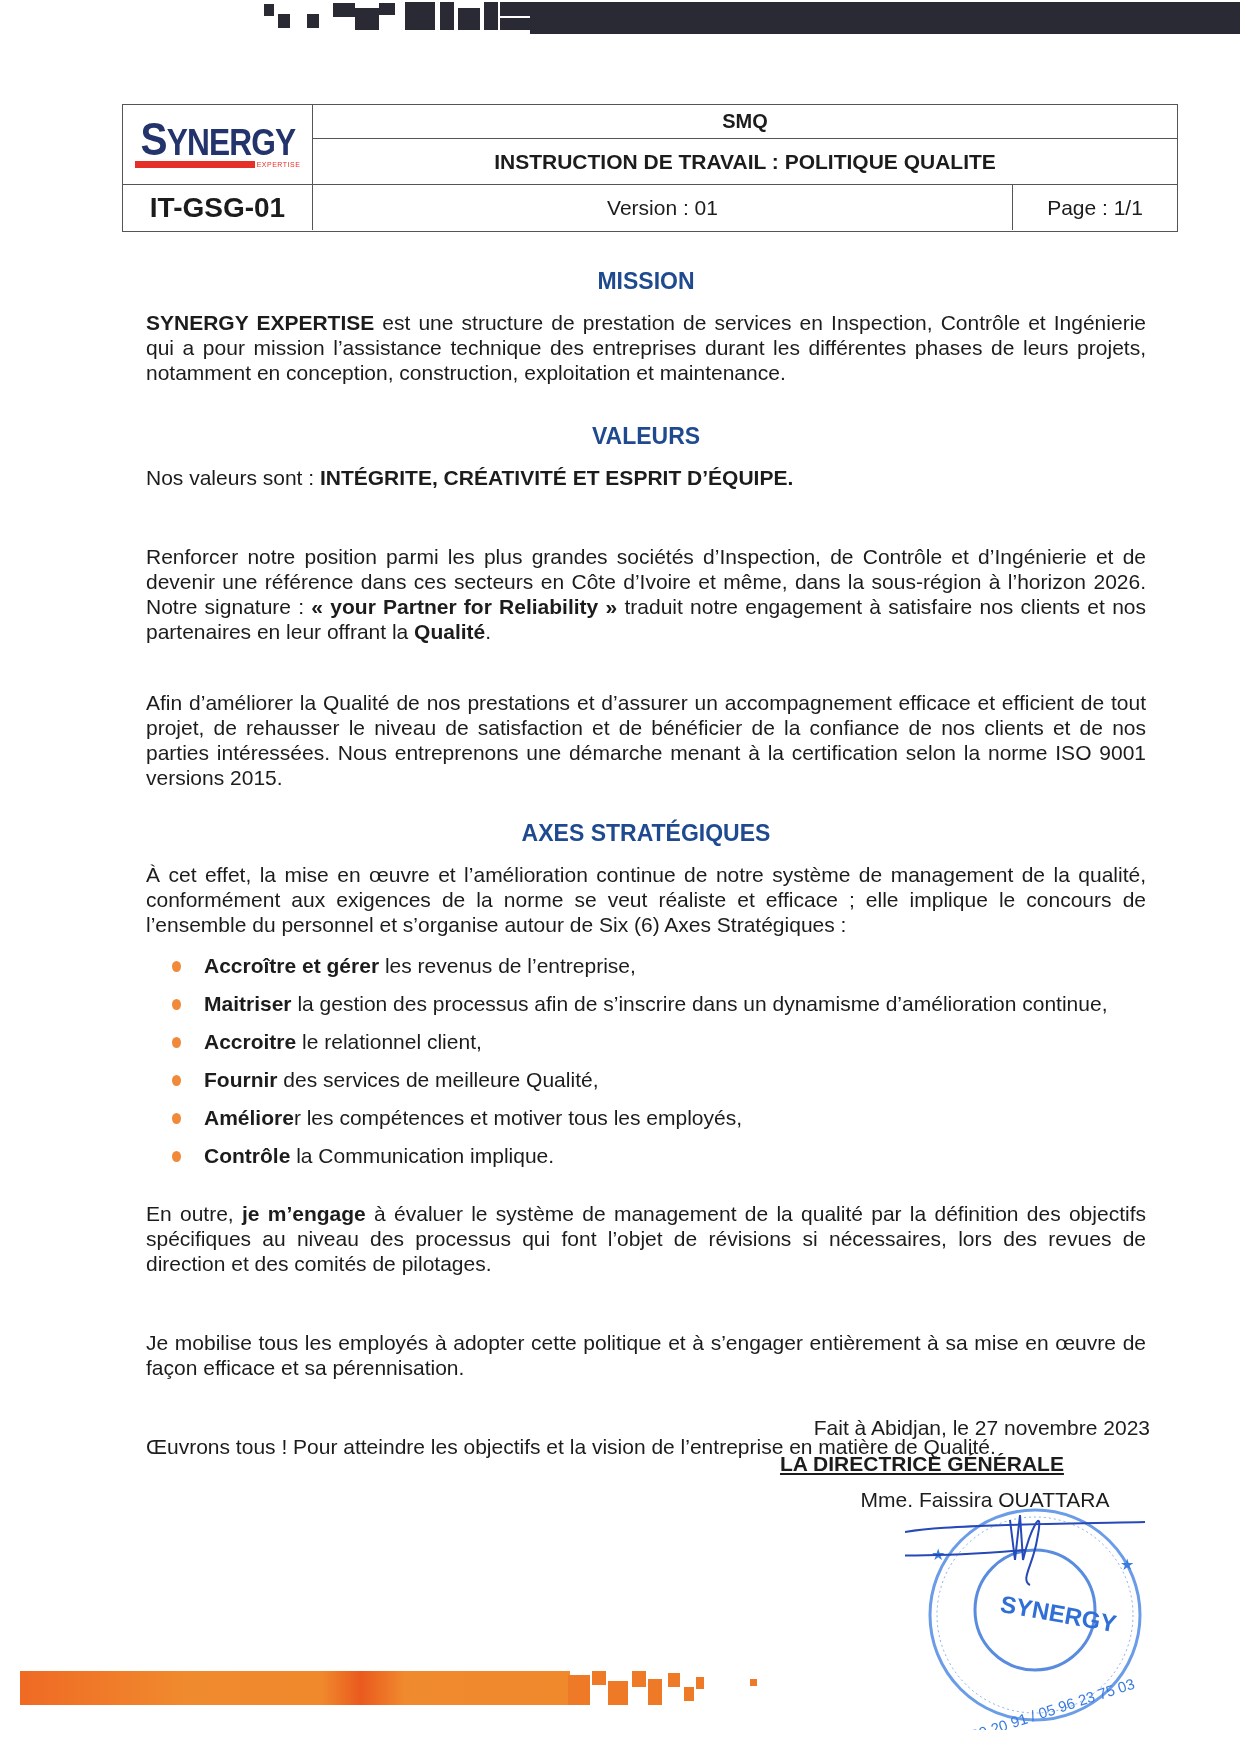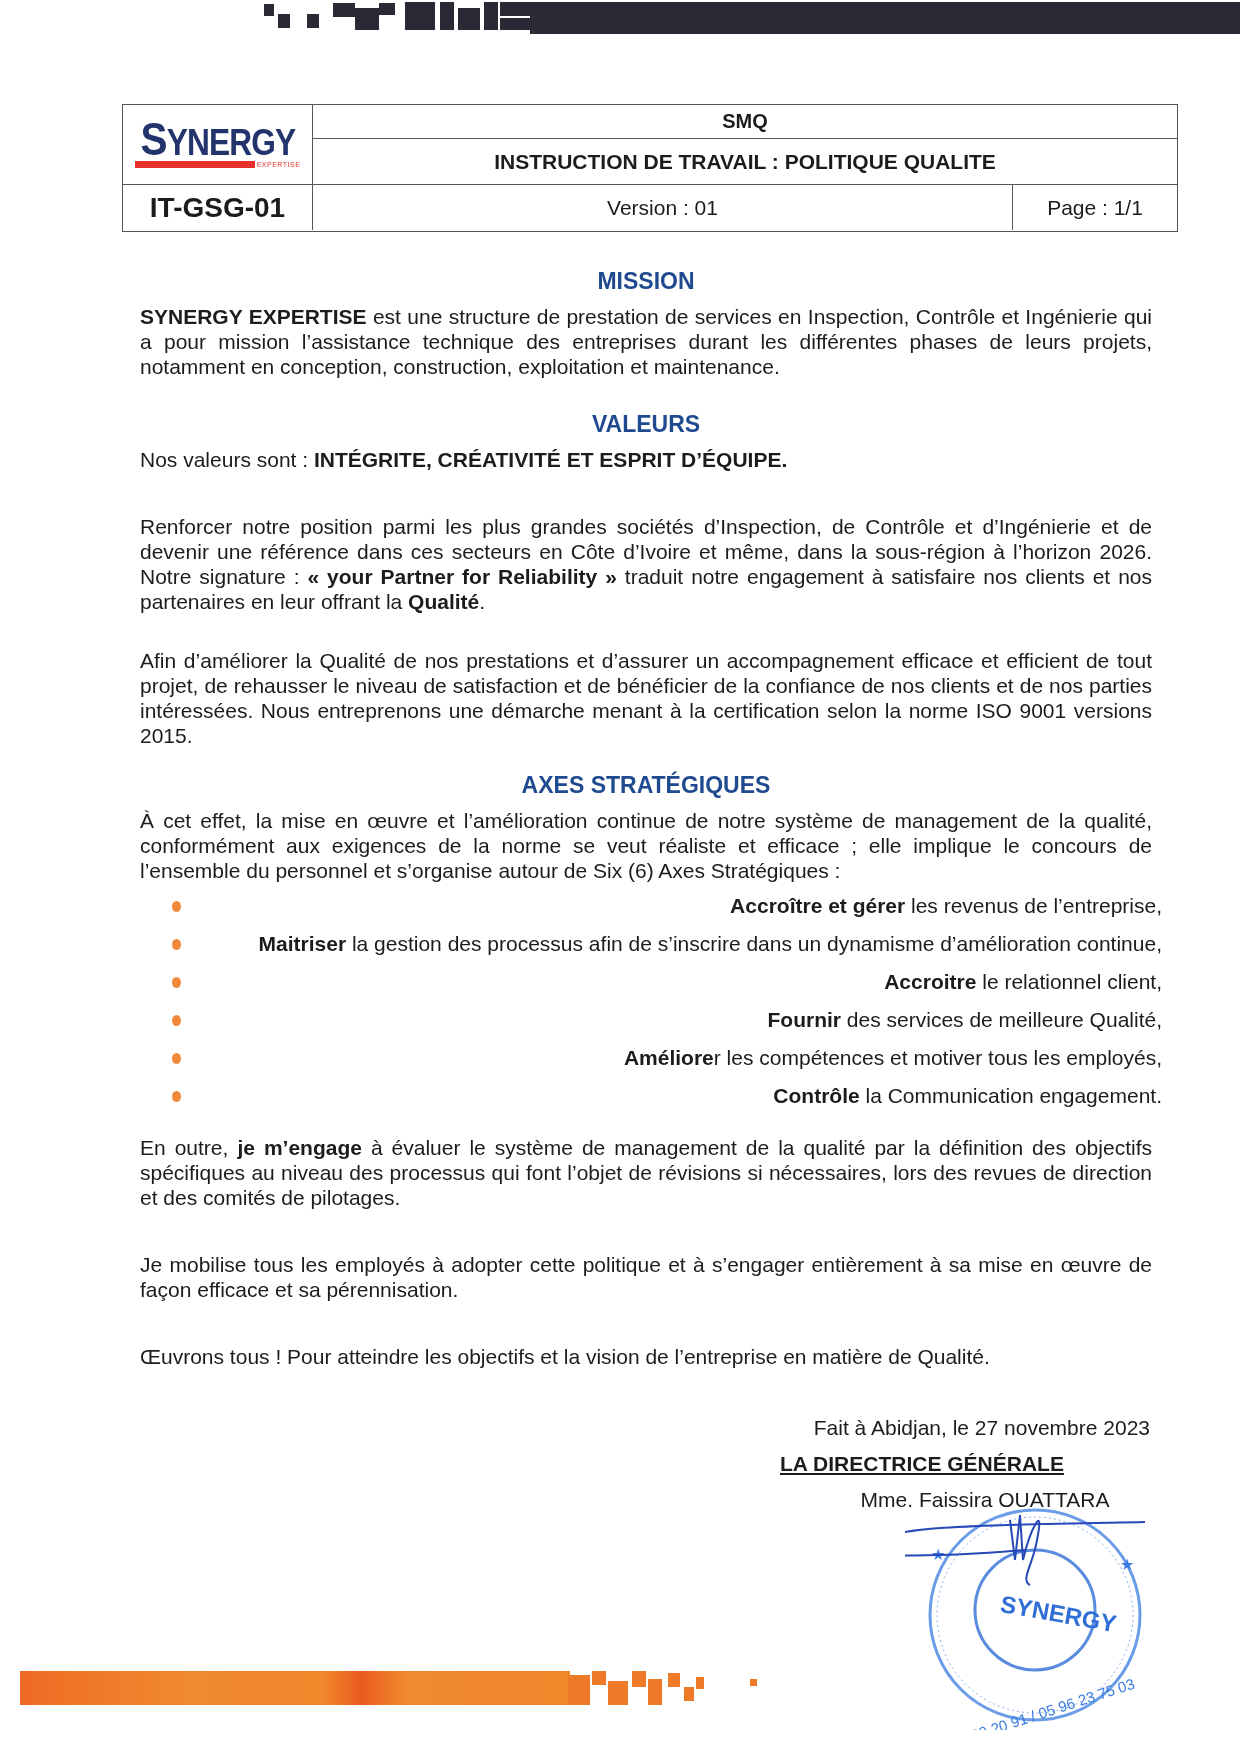--- a/index.html
+++ b/index.html
@@ -19,25 +19,25 @@
   .logo-red{width:120px;height:7px;background:#e5302a;}
   .logo-sub{font-size:7px;color:#e5302a;letter-spacing:0.5px;}
   .ht-smq{position:absolute;left:190px;top:0;right:0;height:34px;border-bottom:1.5px solid #555;box-sizing:border-box;display:flex;align-items:center;justify-content:center;font-weight:bold;font-size:20px;}
   .ht-title{position:absolute;left:190px;top:34px;right:0;height:46px;border-bottom:1.5px solid #555;box-sizing:border-box;display:flex;align-items:center;justify-content:center;font-weight:bold;font-size:21px;text-align:center;}
   .ht-code{position:absolute;left:0;top:80px;width:190px;height:45px;border-right:1.5px solid #555;box-sizing:border-box;display:flex;align-items:center;justify-content:center;font-weight:bold;font-size:28px;}
   .ht-version{position:absolute;left:190px;top:80px;width:700px;height:45px;border-right:1.5px solid #555;box-sizing:border-box;display:flex;align-items:center;justify-content:center;font-size:21px;}
   .ht-page{position:absolute;left:890px;top:80px;right:0;height:45px;display:flex;align-items:center;justify-content:center;font-size:21px;}
 
   .content{position:absolute;left:130px;top:268px;width:1032px;font-size:21px;line-height:25px;}
   .section-title{color:#1f4a8f;font-weight:bold;font-size:23px;text-align:center;line-height:26px;margin:0;}
-  p{margin:10px;text-align:justify;}
+  p{margin:16px;text-align:justify;}
   .gap-s{height:22px;}
   .gap-m{height:14px;}
   .bullets{list-style:none;margin:6px 0 0 0;padding:0 0 0 42px;}
-  .bullets li{position:relative;padding-left:32px;margin-bottom:13px;line-height:25px;text-align:right;}
+  .bullets li{position:relative;padding-left:32px;margin-bottom:13px;line-height:25px;}
   .bullets li .dot{position:absolute;left:0;top:8px;width:9px;height:11px;border-radius:50%;background:#f08a3a;}
   b{font-weight:bold;}
 
   .signature{position:absolute;left:780px;top:1410px;width:370px;text-align:right;font-size:21px;line-height:36px;}
   .sig-date{text-align:right;}
   .sig-role{font-weight:bold;text-decoration:underline;text-align:left;padding-right:10px;}
   .sig-name{text-align:center;padding-left:40px;}
   .stamp{position:absolute;left:905px;top:1490px;width:240px;height:240px;}
 </style>
 </head>
@@ -90,21 +90,21 @@
   <div class="gap-m"></div>
   <h2 class="section-title">AXES STRATÉGIQUES</h2>
   <p>À cet effet, la mise en œuvre et l’amélioration continue de notre système de management de la qualité, conformément aux exigences de la norme se veut réaliste et efficace ; elle implique le concours de l’ensemble du personnel et s’organise autour de Six (6) Axes Stratégiques :</p>
 
   <ul class="bullets">
     <li><span class="dot"></span><b>Accroître et gérer</b><span> les revenus de l’entreprise,</span></li>
     <li><span class="dot"></span><b>Maitriser</b><span> la gestion des processus afin de s’inscrire dans un dynamisme d’amélioration continue,</span></li>
     <li><span class="dot"></span><b>Accroitre</b><span> le relationnel client,</span></li>
     <li><span class="dot"></span><b>Fournir</b><span> des services de meilleure Qualité,</span></li>
     <li><span class="dot"></span><b>Améliore</b><span>r les compétences et motiver tous les employés,</span></li>
-    <li><span class="dot"></span><b>Contrôle</b><span> la Communication engagement.</span></li>
+    <li><span class="dot"></span><b>Contrôle</b><span> la Communication implique.</span></li>
   </ul>
 
   <div style="height:4px"></div>
   <p><span>En outre, </span><b>je m’engage</b><span> à évaluer le système de management de la qualité par la définition des objectifs spécifiques au niveau des processus qui font l’objet de révisions si nécessaires, lors des revues de direction et des comités de pilotages.</span></p>
   <div class="gap-s"></div>
   <p>Je mobilise tous les employés à adopter cette politique et à s’engager entièrement à sa mise en œuvre de façon efficace et sa pérennisation.</p>
   <div class="gap-s"></div>
   <p>Œuvrons tous ! Pour atteindre les objectifs et la vision de l’entreprise en matière de Qualité.</p>
 </div>
 

